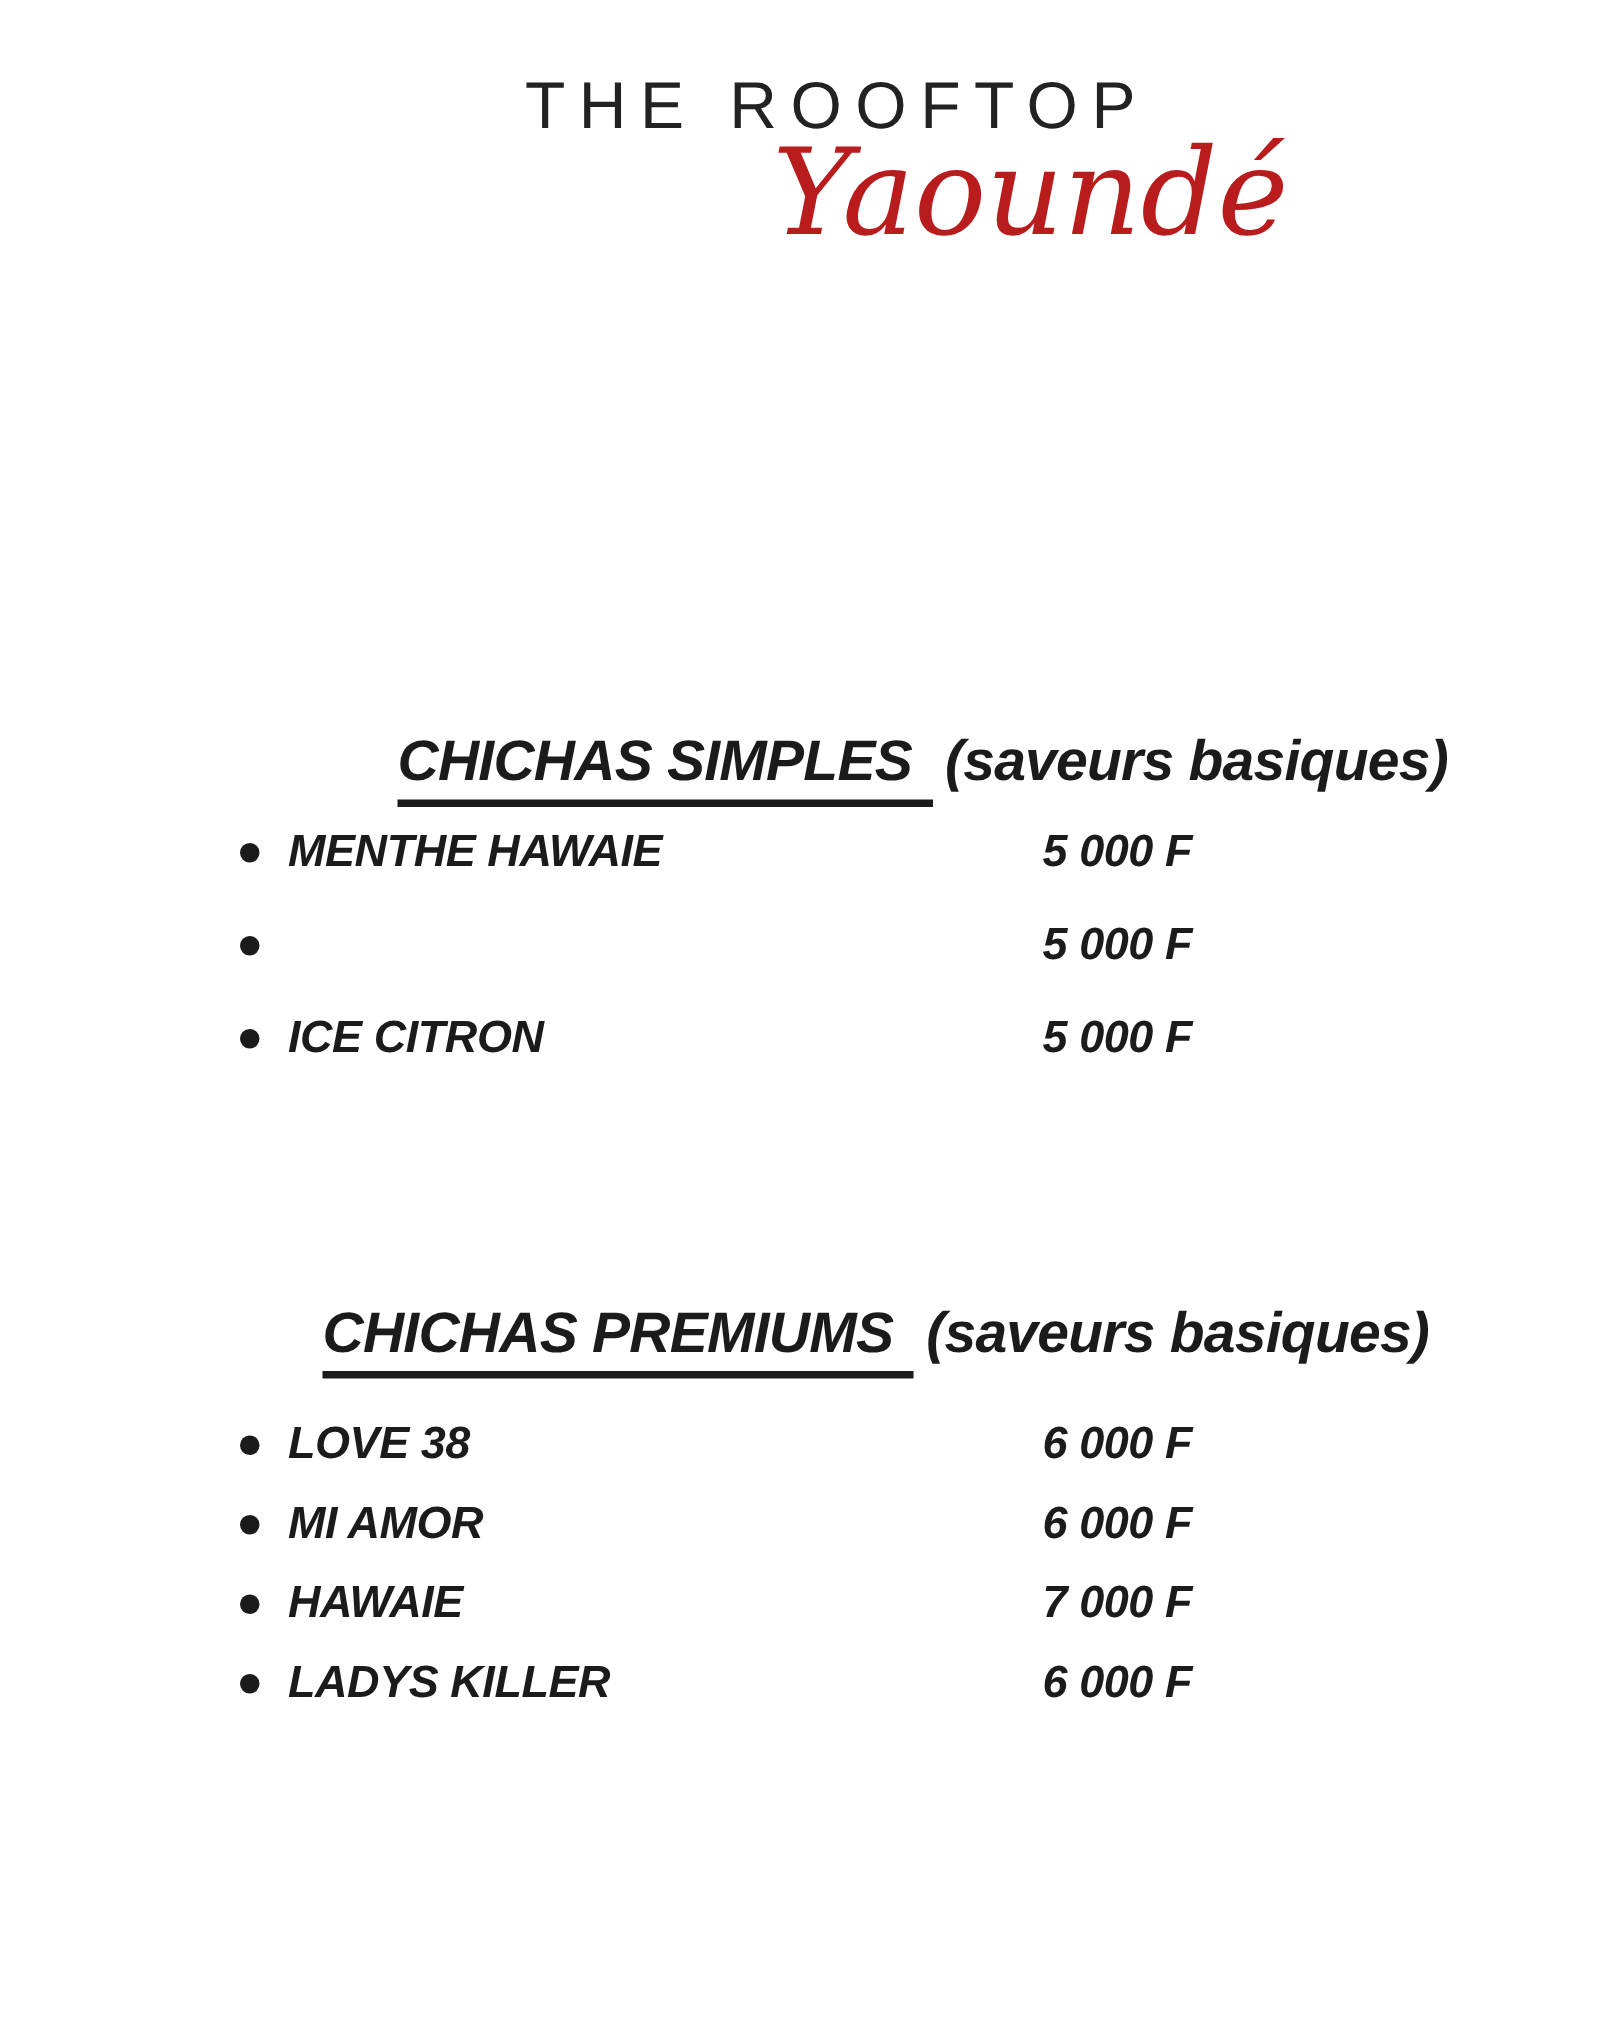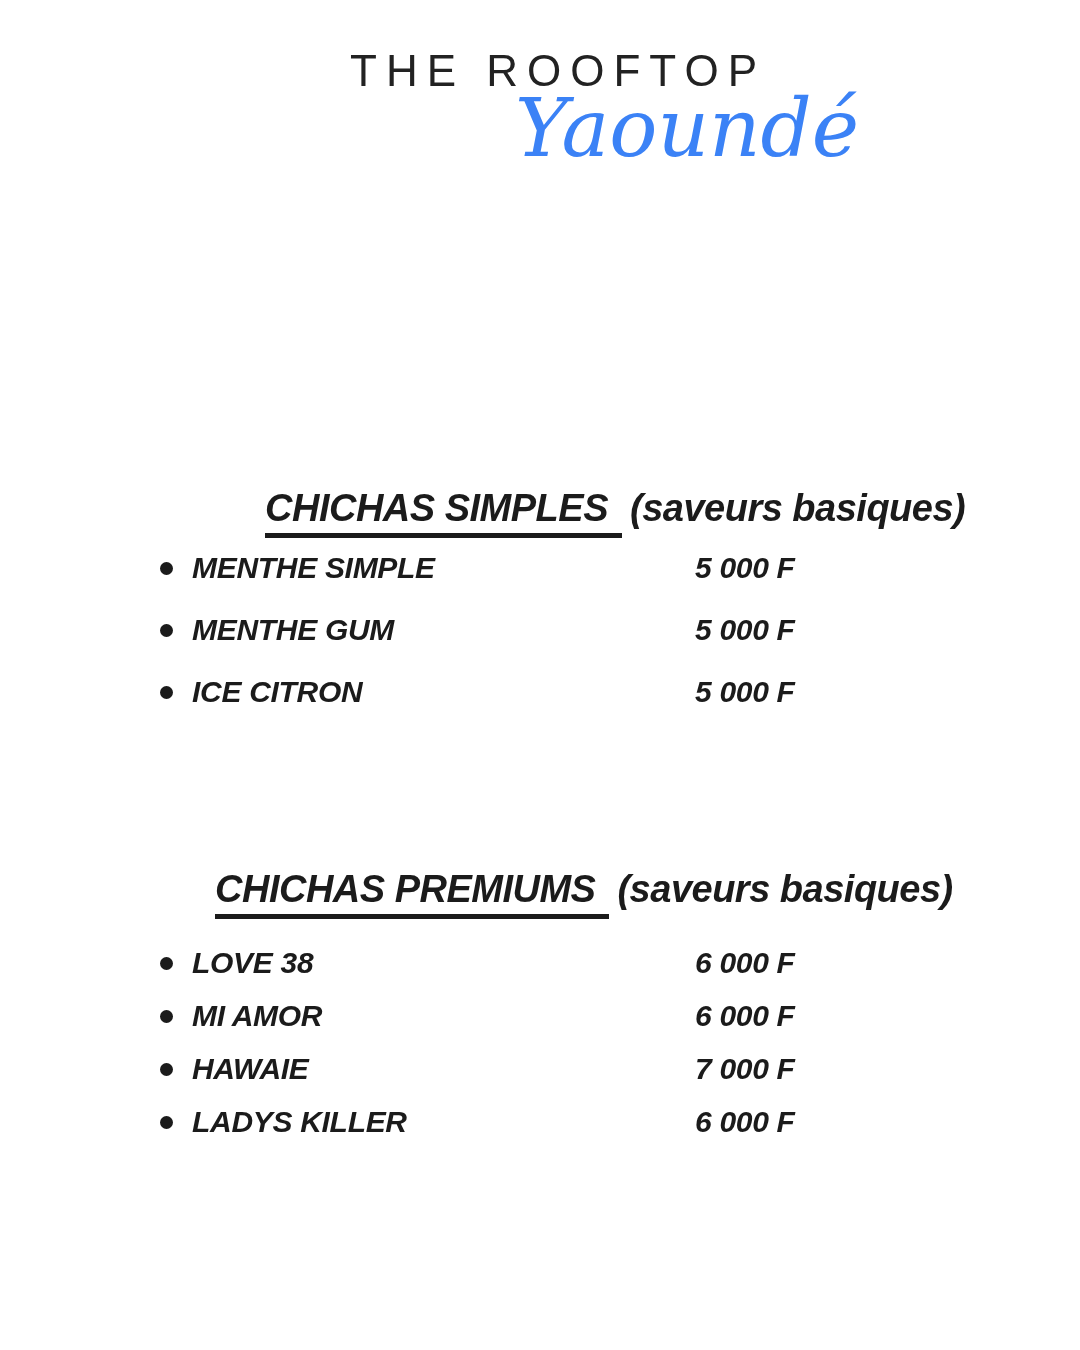--- a/index.html
+++ b/index.html
@@ -28,21 +28,21 @@
     color: #222222;
     white-space: nowrap;
   }
   .logo-subtitle {
     position: absolute;
     left: 515px;
     top: 82px;
     font-family: "DejaVu Serif", serif;
     font-style: italic;
     font-size: 80px;
-    color: #3b82f6;
+    color: #b91c1c;
     white-space: nowrap;
   }
 
   
   .sec-header {
     position: absolute;
     display: flex;
     align-items: baseline;
     font-size: 38px;
     font-weight: bold;
@@ -105,26 +105,25 @@
   </header>
 
   <section>
     <h2 class="sec-header" id="sec1-header">
       <span class="sec-title">CHICHAS SIMPLES</span>
       <span class="sec-sub">(saveurs basiques)</span>
     </h2>
 
     <div class="row" style="top:550px">
       <span class="bullet"></span>
-      <span class="name">MENTHE SIMPLE</span>
+      <span class="name">MENTHE HAWAIE</span>
       <span class="price">5 000 F</span>
     </div>
     <div class="row" style="top:612px">
       <span class="bullet"></span>
-      <span class="name">MENTHE GUM</span>
       <span class="price">5 000 F</span>
     </div>
     <div class="row" style="top:674px">
       <span class="bullet"></span>
       <span class="name">ICE CITRON</span>
       <span class="price">5 000 F</span>
     </div>
   </section>
 
   <section>

